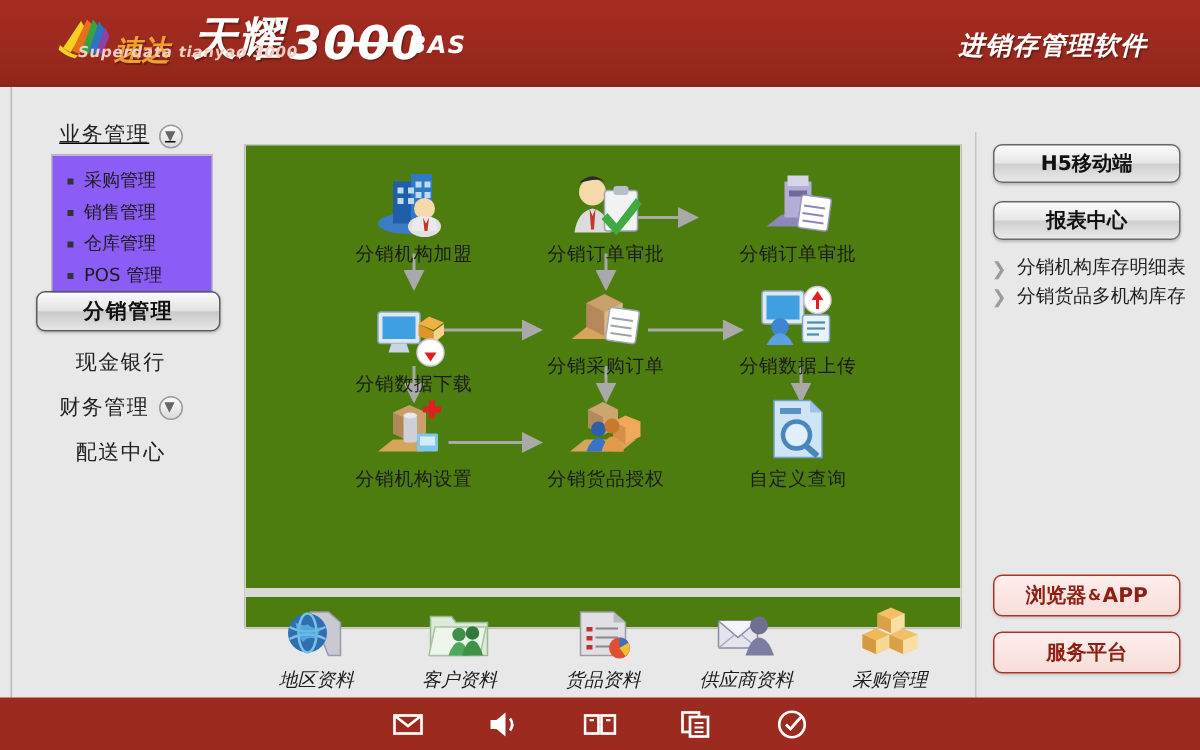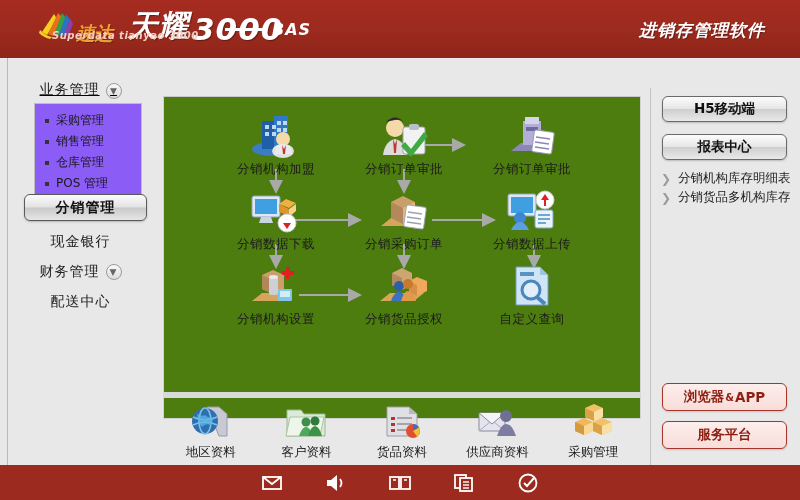--- a/index.html
+++ b/index.html
@@ -144,21 +144,21 @@
   .node .ic { height: 48px; display: flex; align-items: flex-end; justify-content: center; }
   .node .lbl { font-size: 12.5px; color: #1b1b1b; margin-top: 2px; letter-spacing: .5px; }
 
   
   .strip-div {
     position: absolute; left: 163px; top: 334px; width: 478px; height: 6px;
     background: #d9d9d9;
   }
   .bottom-strip {
     position: absolute; left: 163px; top: 343px; width: 478px; height: 62px;
-    display: flex; align-items: flex-start; justify-content: space-around;
+    display: flex; align-items: center; justify-content: space-around; font-style: italic;
   }
   .bnode { width: 90px; text-align: center; }
   .bnode .ic { height: 40px; display:flex; align-items:flex-end; justify-content:center; }
   .bnode .lbl { font-size: 12.5px; color: #1b1b1b; margin-top: 3px; }
 
   
   .right-rule {
     position: absolute; left: 650px; top: 30px; width: 1px; height: 377px;
     background: #c4c4c4;
   }
@@ -349,21 +349,21 @@
             <g stroke="#8d86b8" stroke-width="1.4">
               <line x1="31" y1="24" x2="45" y2="26"></line>
               <line x1="30" y1="29" x2="44" y2="31"></line>
               <line x1="30" y1="34" x2="44" y2="36"></line>
             </g>
           </svg>
         </div>
         <div class="lbl">分销订单审批</div>
       </div>
 
-      <div class="node" style="left:52px; top:89px;">
+      <div class="node" style="left:52px; top:101px;">
         <div class="ic">
           <svg width="56" height="46" viewBox="0 0 56 46">
             <rect x="4" y="8" width="28" height="21" rx="2" fill="#dfe8f2" stroke="#8fa7c0"></rect>
             <rect x="7" y="11" width="22" height="15" fill="#3f9fe0"></rect>
             <path d="M13 29 h10 l2 6 h-14z" fill="#c9d6e2"></path>
             <path d="M31 16 l7 -5 l10 4 l-7 5z" fill="#f0b044"></path>
             <path d="M31 16 v8 l10 4 v-7z" fill="#e0942c"></path>
             <path d="M41 21 l7 -5 v7 l-7 6z" fill="#fad08a"></path>
             <circle cx="39" cy="35" r="9" fill="#ffffff" stroke="#ccc"></circle>
             <path d="M39 29 v6 h4 l-4 6 l-4 -6 h4z" fill="#e02020"></path>

